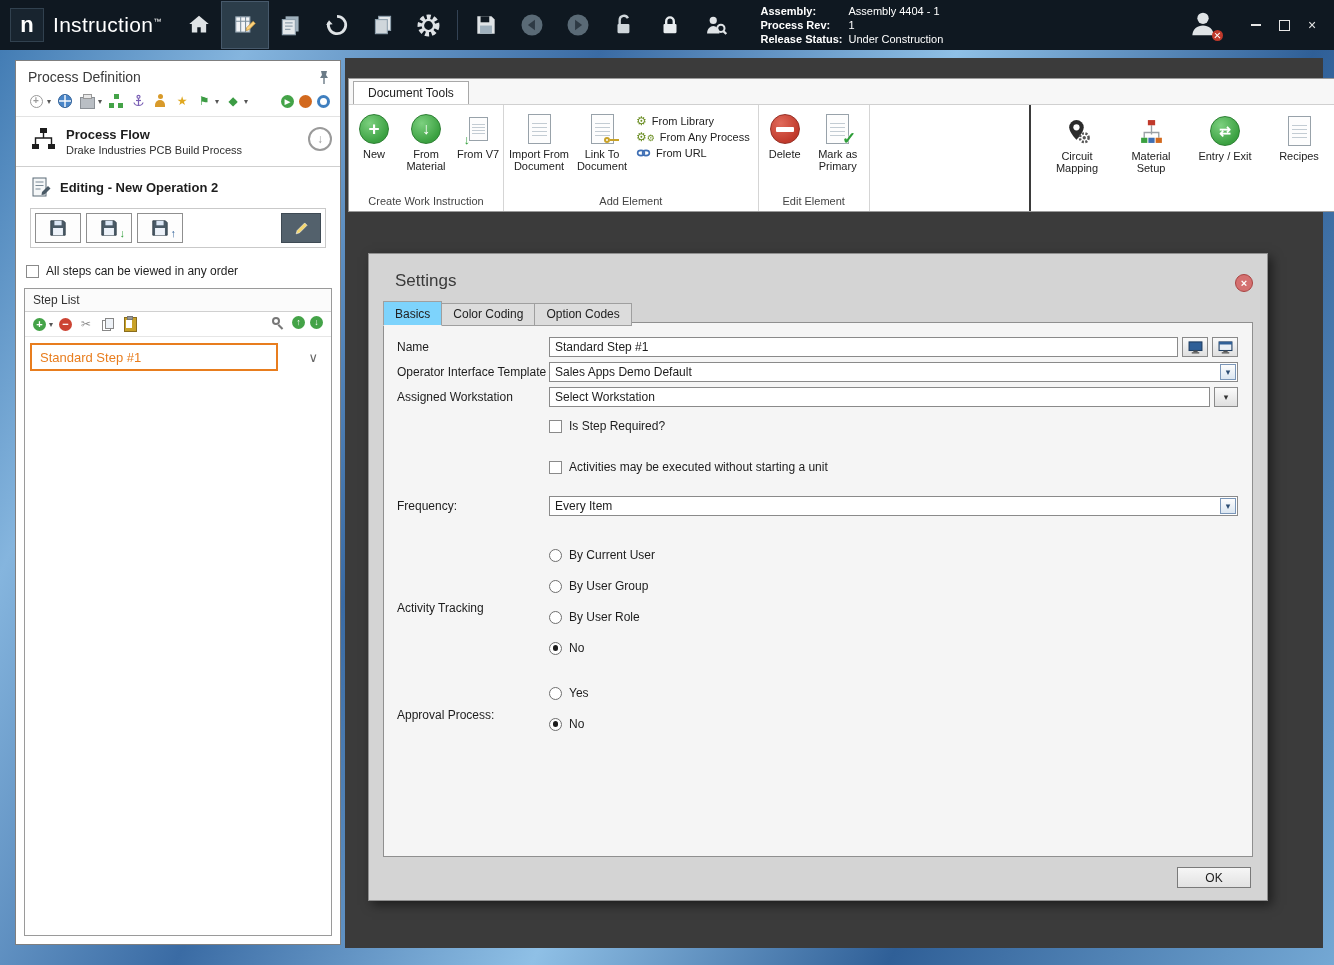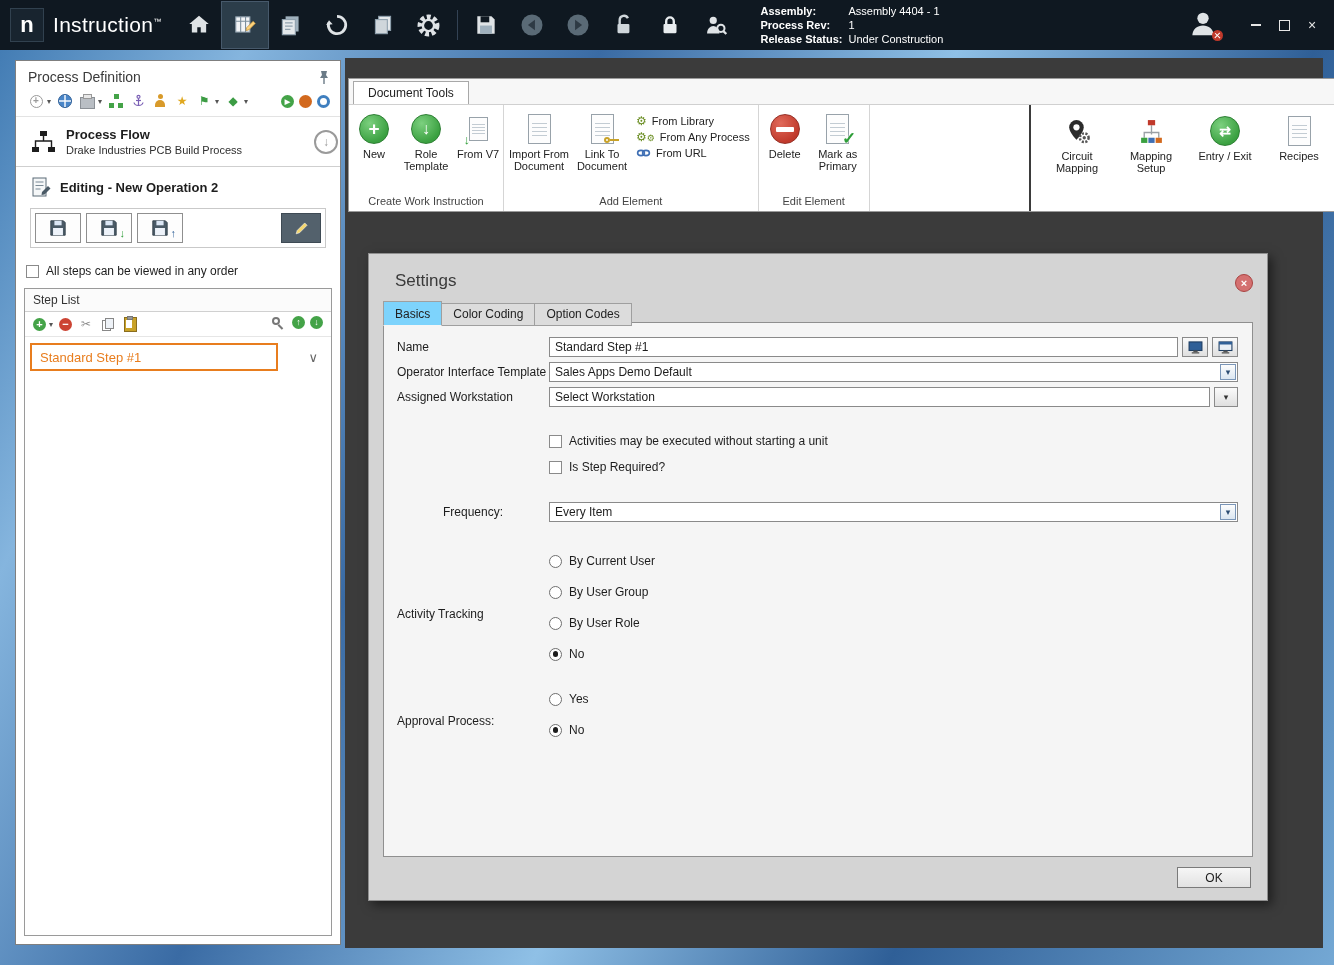--- a/index.html
+++ b/index.html
@@ -31,21 +31,21 @@
   .win-max-box{width:9px;height:9px;border:1.5px solid #e6e6e6;}
 
   
   .left-panel{position:absolute;left:15px;top:60px;width:326px;height:885px;background:#fff;border:1px solid #7f7f7f;box-sizing:border-box;display:flex;flex-direction:column;z-index:5;}
   .lp-header{display:flex;align-items:center;justify-content:space-between;padding:8px 10px 2px 12px;}
   .lp-title{font-size:14px;color:#3a3a3a;}
   .lp-toolbar{display:flex;align-items:center;gap:6px;padding:6px 10px 7px 12px;}
   .lp-tb-right{margin-left:auto;display:flex;gap:5px;}
   .mi{display:inline-flex;width:16px;height:16px;align-items:center;justify-content:center;font-size:12px;line-height:1;cursor:pointer;}
   .caret{font-size:8px;color:#555;margin-left:-3px;cursor:pointer;}
-  .pf-row{display:flex;align-items:center;padding:10px 2px 10px 14px;border-top:1px solid #e3e3e3;}
+  .pf-row{display:flex;padding:10px 8px 10px 14px;border-top:1px solid #e3e3e3;}
   .pf-texts{margin-left:10px;flex:1;}
   .pf-title{font-size:13px;font-weight:bold;color:#1d1d1d;}
   .pf-sub{font-size:11px;color:#2e2e2e;margin-top:2px;}
   .circle-down{width:20px;height:20px;border:2px solid #9a9a9a;border-radius:50%;color:#9a9a9a;display:flex;align-items:center;justify-content:center;font-size:12px;font-weight:bold;cursor:pointer;}
   .edit-row{display:flex;align-items:center;gap:8px;padding:9px 10px 8px 14px;border-top:1px solid #cfcfcf;}
   .edit-label{font-size:13px;font-weight:bold;color:#1d1d1d;}
   .docbtn-row{display:flex;align-items:center;gap:5px;margin:2px 14px 8px 14px;border:1px solid #c9c9c9;padding:4px;}
   .doc-btn{width:44px;height:28px;border:1px solid #8f8f8f;background:#fdfdfd;display:flex;align-items:center;justify-content:center;position:relative;cursor:pointer;}
   .doc-btn.dark{margin-left:auto;background:#53616c;border-color:#3e4a54;width:38px;}
   .ov{position:absolute;font-size:11px;font-weight:bold;line-height:1;}
@@ -432,21 +432,21 @@
                   </span>
                 </span>
               <span class="lbl">New</span>
             </div>
             <div class="rb-big">
               <span class="icon-hold">
                   <span class="big-circle">
                     <span style="font-size:16px;">↓</span>
                   </span>
                 </span>
-              <span class="lbl">Role Template</span>
+              <span class="lbl">From Material</span>
             </div>
             <div class="rb-big" style="width:44px;">
               <span class="icon-hold">
                   <span class="doc24"></span>
                   <span class="arrow-ov">↓</span>
                 </span>
               <span class="lbl">From V7</span>
             </div>
           </div>
           <div class="rb-caption">Create Work Instruction</div>
@@ -525,21 +525,21 @@
         <div class="rb-big wide">
           <span class="icon-hold">
             <svg width="27" height="27" viewBox="0 0 26 26">
                 <path d="M13 7v7M6 19v-5h14v5M13 14v2" stroke="#9aa0a6" stroke-width="1.3" fill="none"></path>
                 <rect x="9.5" y="2" width="7" height="5" fill="#c0392b"></rect>
                 <rect x="3" y="19" width="6" height="5" fill="#3aa040"></rect>
                 <rect x="10" y="19" width="6" height="5" fill="#3f6fb4"></rect>
                 <rect x="17" y="19" width="6" height="5" fill="#d2691e"></rect>
               </svg>
           </span>
-          <span class="lbl">Mapping Setup</span>
+          <span class="lbl">Material Setup</span>
         </div>
         <div class="rb-big wide">
           <span class="icon-hold">
               <span class="big-circle">
                 <span style="font-size:14px;">⇄</span>
               </span>
             </span>
           <span class="lbl">Entry / Exit</span>
         </div>
         <div class="rb-big wide">
@@ -609,31 +609,31 @@
           <span>Select Workstation</span>
           <span class="spacer"></span>
         </div>
         <div class="dd-btn">
             <span>▾</span>
           </div>
       </div>
     </div>
 
 
+    <div class="cbrow" style="margin-top:12px;">
+      <span class="cb"></span>
+      <span class="cbl">Is Step Required?</span>
+    </div>
+
     <div class="cbrow" style="margin-top:27px;">
       <span class="cb"></span>
       <span class="cbl">Activities may be executed without starting a unit</span>
     </div>
 
-    <div class="cbrow" style="margin-top:12px;">
-      <span class="cb"></span>
-      <span class="cbl">Is Step Required?</span>
-    </div>
-
-    <div class="frow" style="margin-top:28px;text-align:center;">
+    <div class="frow" style="margin-top:22px;">
       <div class="flabel">Frequency:</div>
       <div class="fctrl">
         <div class="combo">
           <span>Every Item</span>
           <span class="spacer"></span>
           <span class="dd">
               <span>▾</span>
             </span>
         </div>
       </div>

